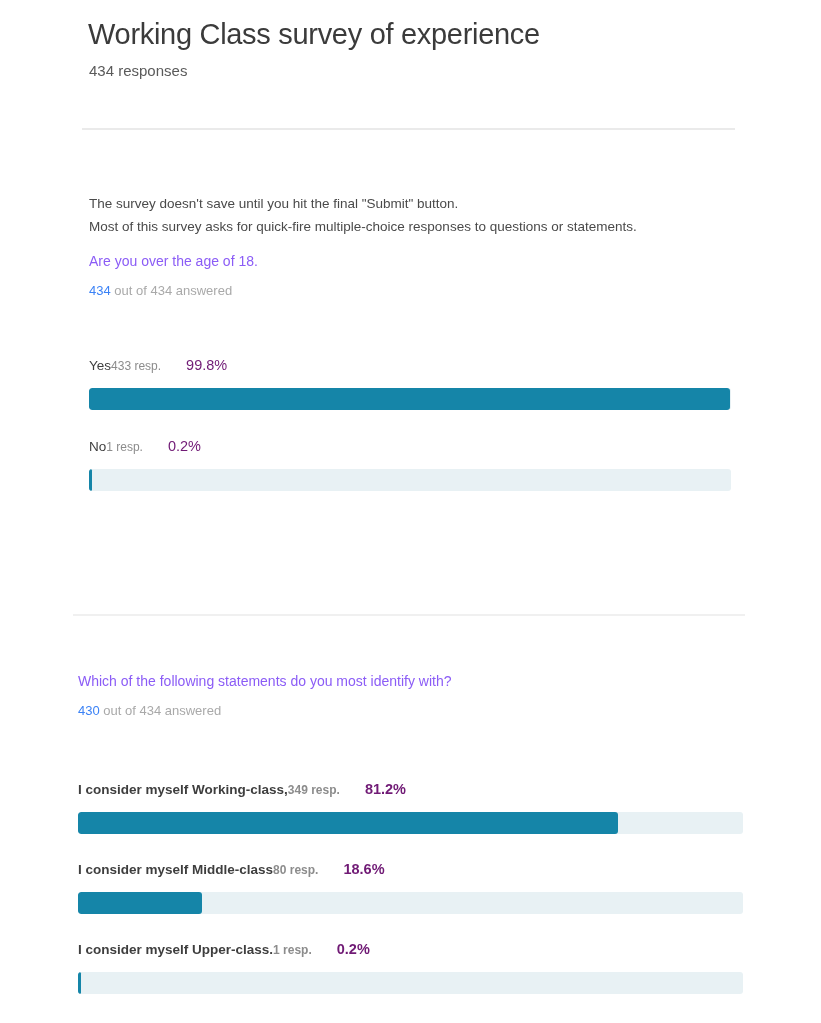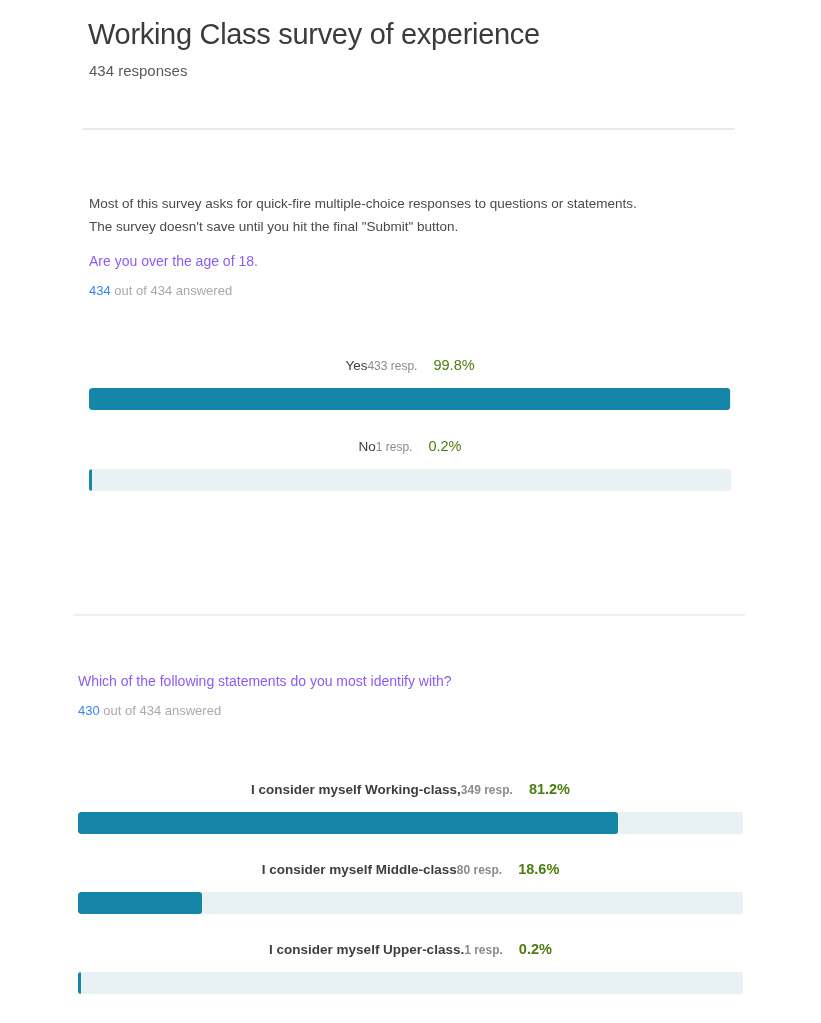--- a/index.html
+++ b/index.html
@@ -50,47 +50,47 @@
   .answered-suffix{color:var(--text-muted);}
 
   
   .chart{position:absolute;}
   .chart-1{left:89px;top:357px;width:642px;}
   .chart-2{left:78px;top:781px;width:665px;font-weight:bold;}
   .bar-row{margin-bottom:27px;}
   .chart-1 .bar-row{margin-bottom:28px;}
   .bar-row:last-child{margin-bottom:0;}
   .row-head{
-    display:flex;justify-content:center;align-items:baseline;
+    display:flex;justify-content:flex-start;align-items:baseline;
     height:18px;margin-bottom:13px;
   }
   .row-label{font-size:13.5px;color:#3E3E3E;}
-  .row-stats{display:flex;align-items:baseline;gap:16px;}
+  .row-stats{display:flex;align-items:baseline;gap:25px;}
   .row-responses{font-size:12px;color:var(--text-resp);}
-  .row-percent{font-size:14.5px;color:#4d7c0f;}
+  .row-percent{font-size:14.5px;color:#701a75;}
   .bar-track{
     height:22px;border-radius:3px;background:var(--bar-track);
     position:relative;overflow:hidden;
   }
   .bar-fill{
     height:100%;min-width:3px;border-radius:3px;
     background:var(--bar-fill);
   }
 </style>
 </head>
 <body>
 
 <h1 class="abs page-title">Working Class survey of experience</h1>
 <div class="abs responses-count">434 responses</div>
 
 <div class="abs divider divider-1"></div>
 
 <div class="abs description">
+  <div>The survey doesn't save until you hit the final "Submit" button.</div>
   <div>Most of this survey asks for quick-fire multiple-choice responses to questions or statements.</div>
-  <div>The survey doesn't save until you hit the final "Submit" button.</div>
 </div>
 
 <div class="abs question-block question-1">
   <div class="question-text">Are you over the age of 18.</div>
   <div class="answered-line">
     <span class="answered-count">434</span>
     <span class="answered-suffix">out of 434 answered</span>
   </div>
 </div>
 

